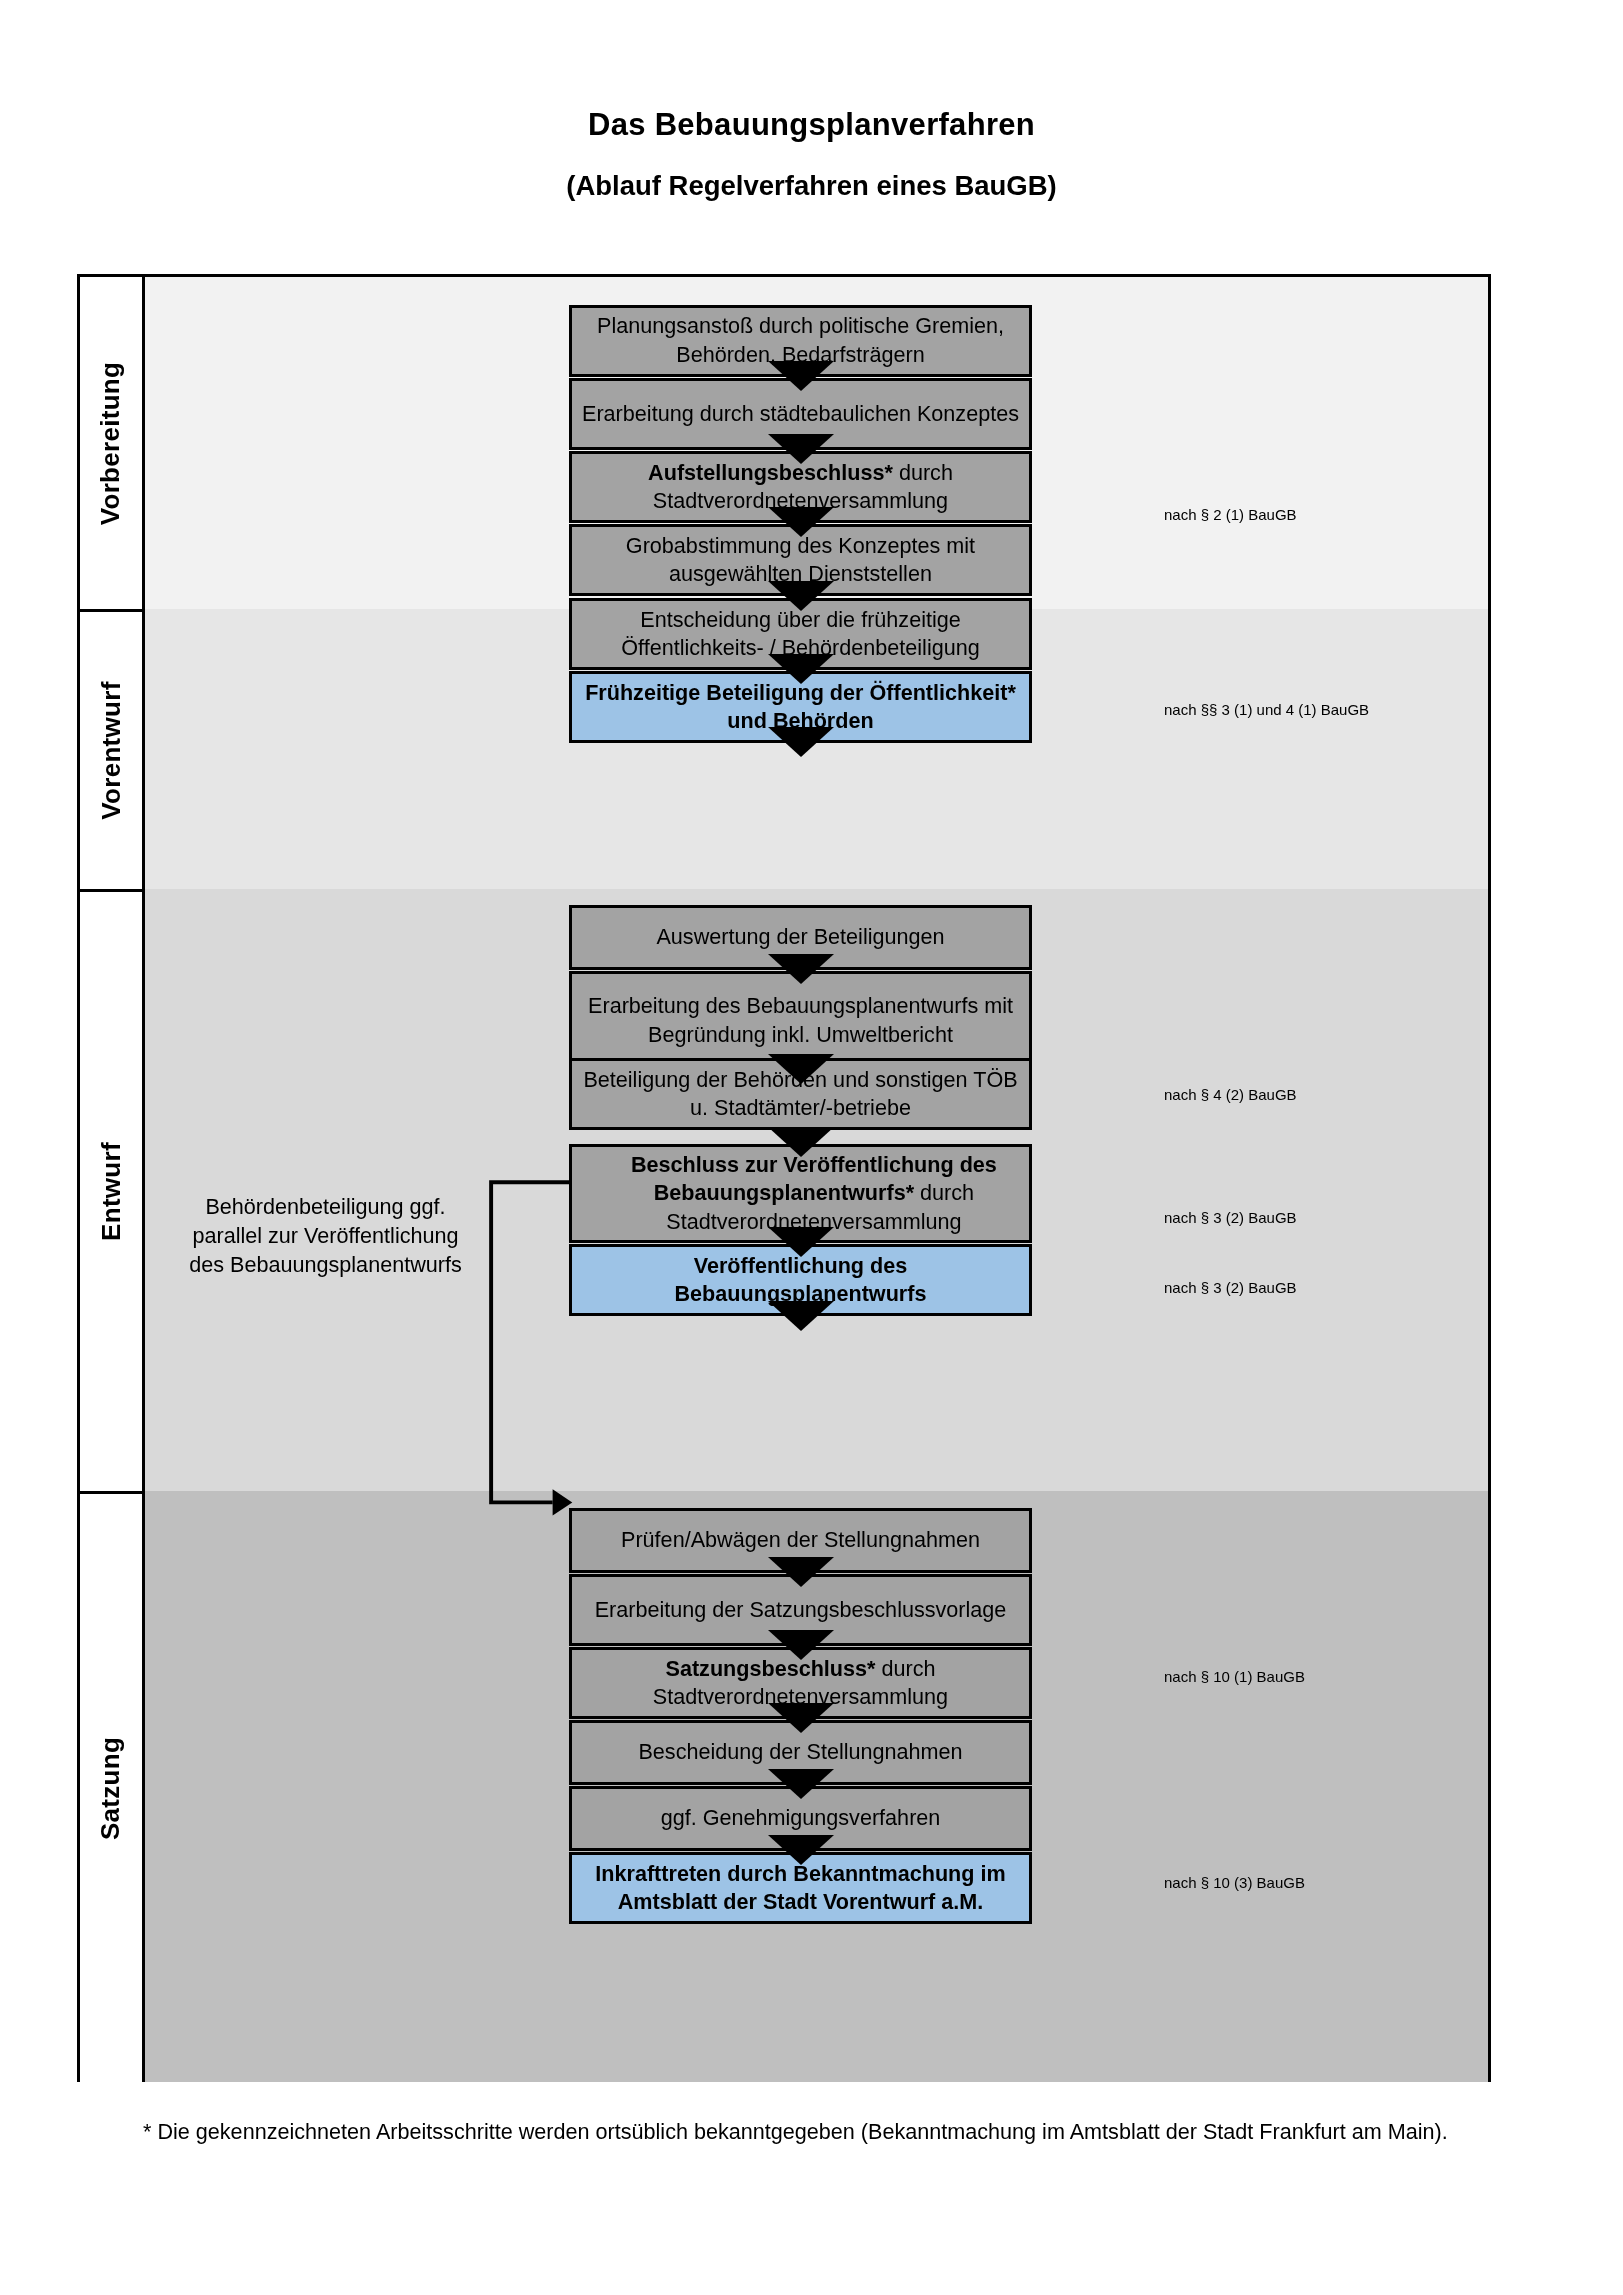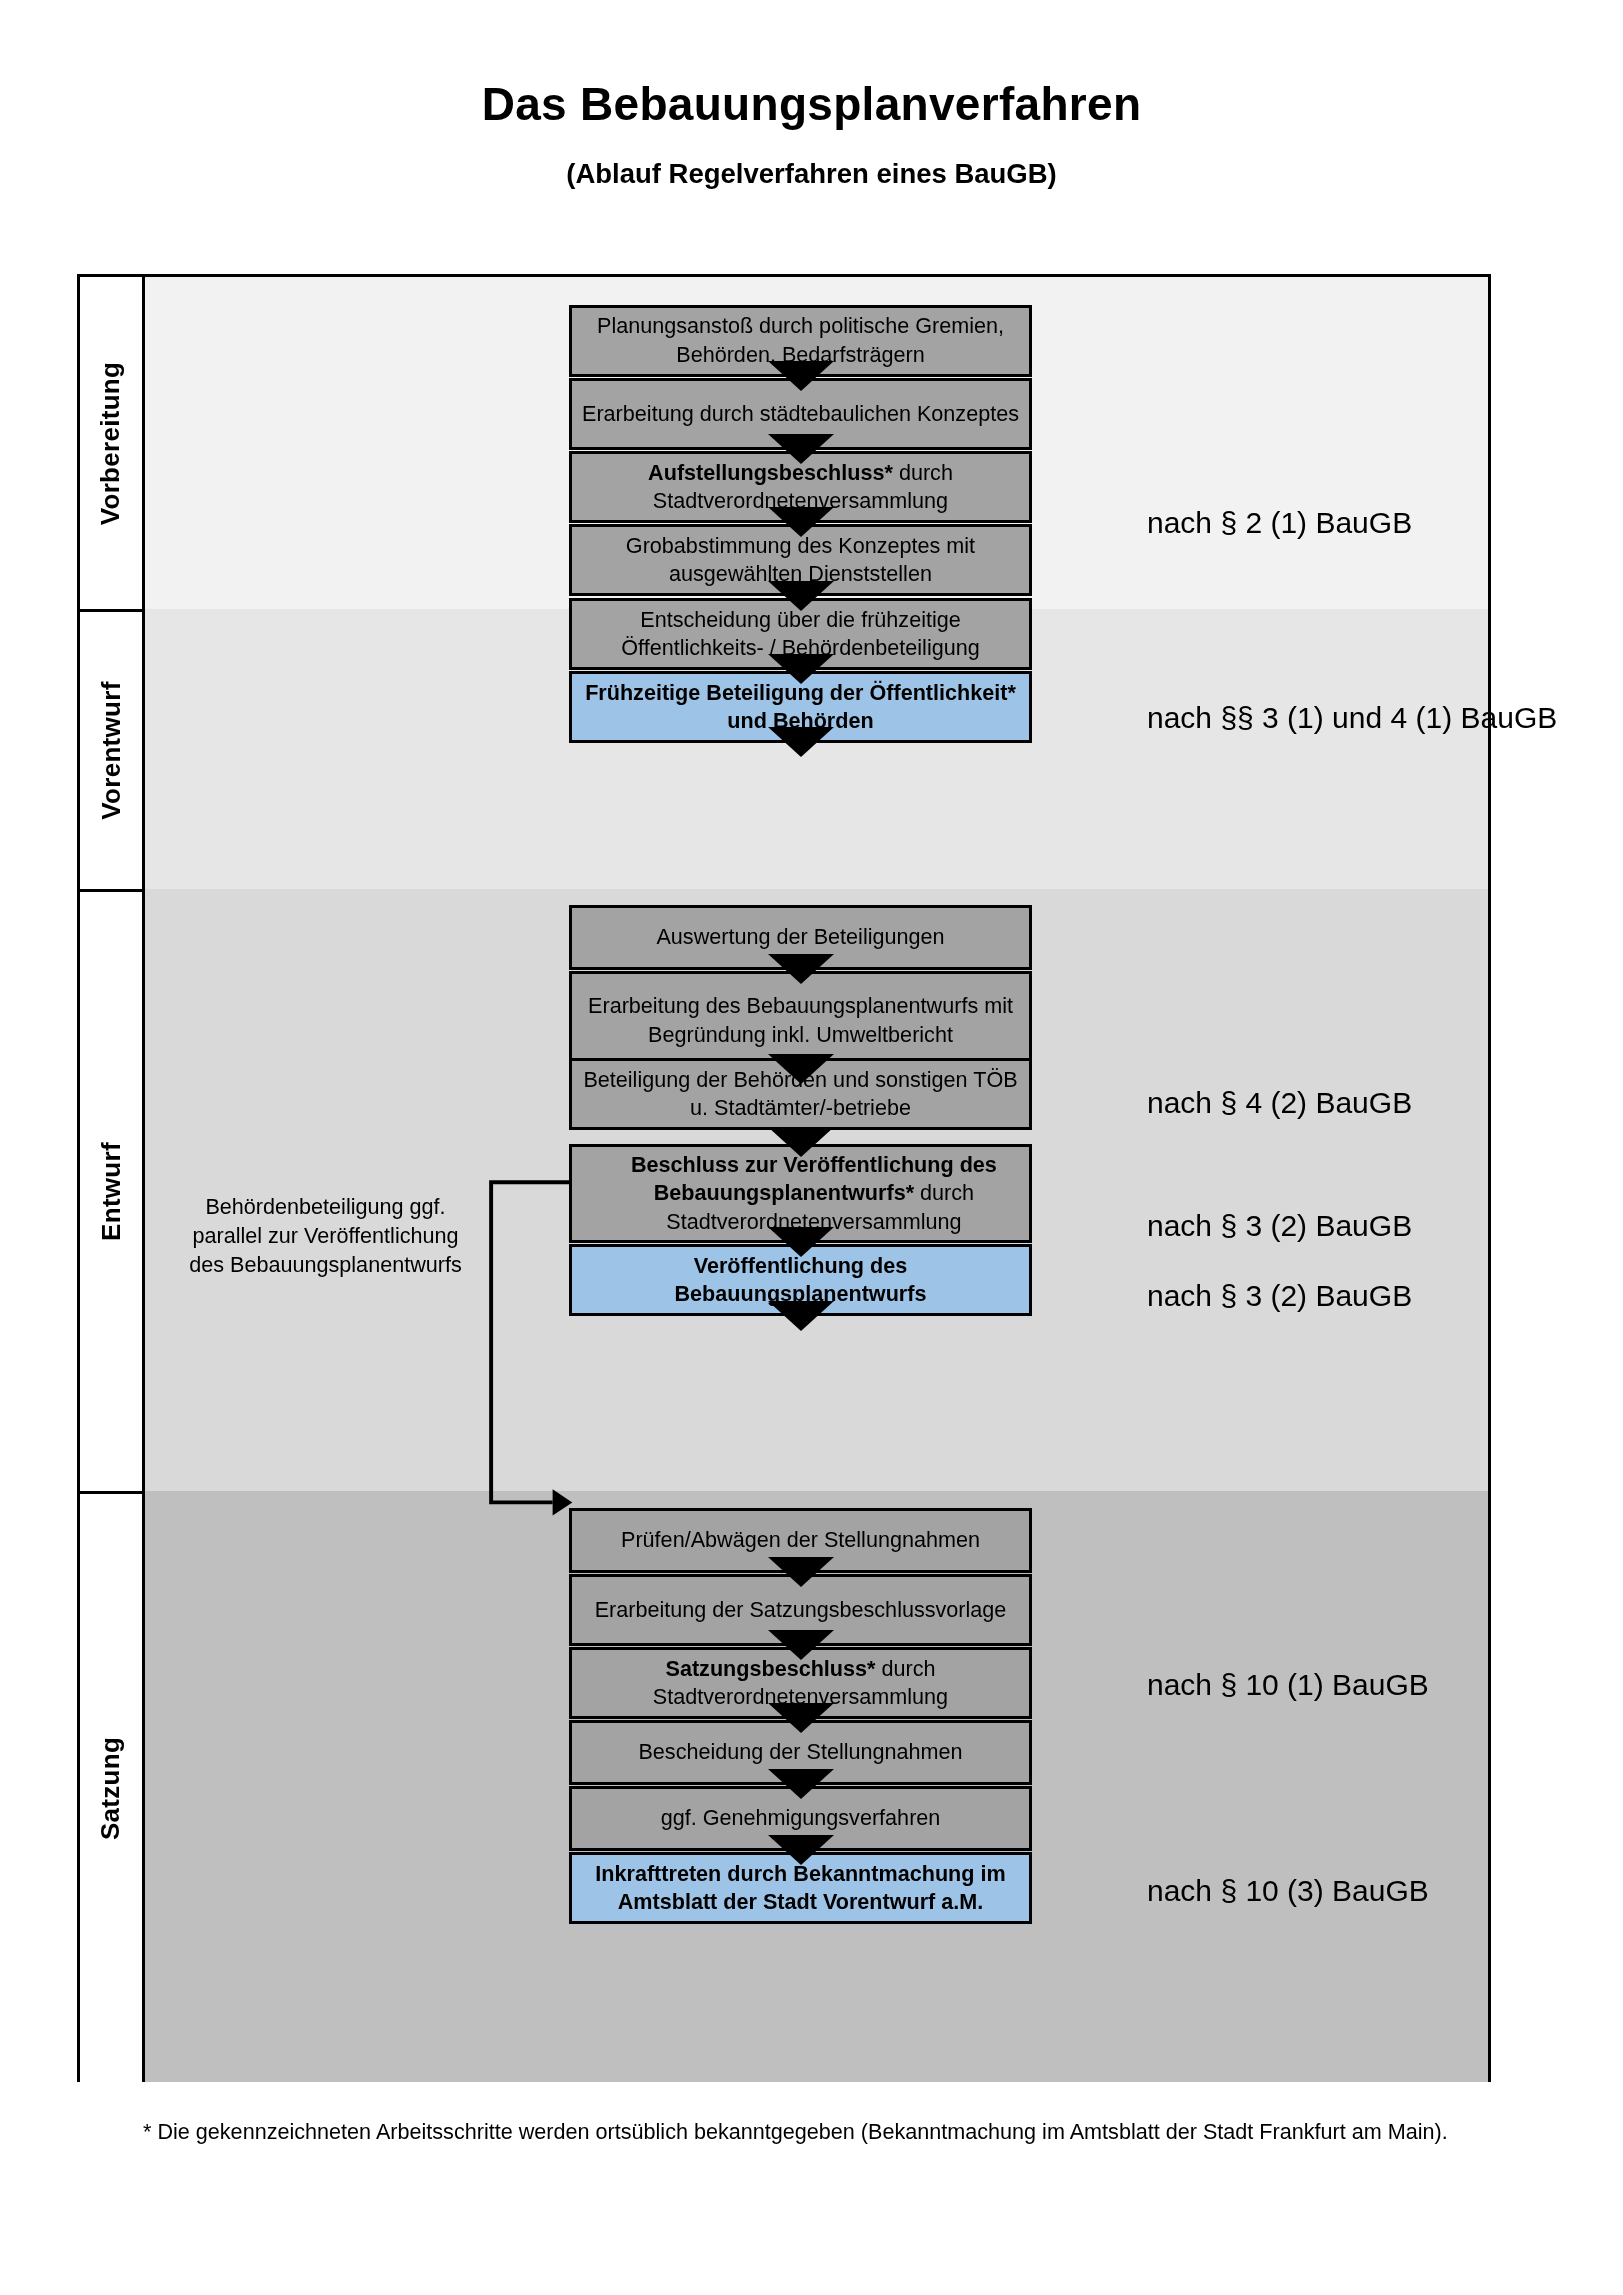--- a/index.html
+++ b/index.html
@@ -16,24 +16,24 @@
     overflow: hidden;
   }
 
   
   .header {
     position: absolute;
     left: 0; top: 0; width: 1623px;
   }
   .doc-title {
     text-align: center;
-    font-size: 46px;
+    font-size: 31px;
     font-weight: bold;
     letter-spacing: 0.3px;
-    margin-top: 79px;
+    margin-top: 108px;
     line-height: 1.1;
   }
   .doc-subtitle {
     text-align: center;
     font-size: 27.5px;
     font-weight: bold;
     margin-top: 29px;
     line-height: 1.1;
   }
 
@@ -132,22 +132,23 @@
   
   .bracket {
     position: absolute;
     left: 0; top: 0;
     pointer-events: none;
   }
 
   
   .legal {
     position: absolute;
-    font-size: 30px;
+    font-size: 15px;
     white-space: nowrap;
+    margin-left: 17px;
   }
 
   
   .footnote {
     position: absolute;
     left: 143px;
     top: 2115px;
     width: 1355px;
     font-size: 21.6px;
     line-height: 1.55;

